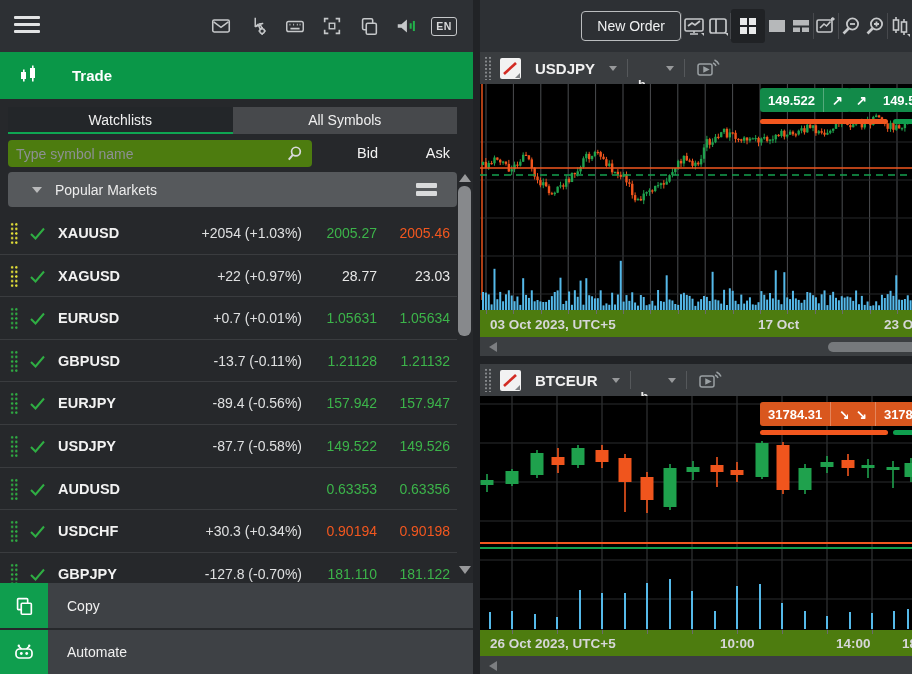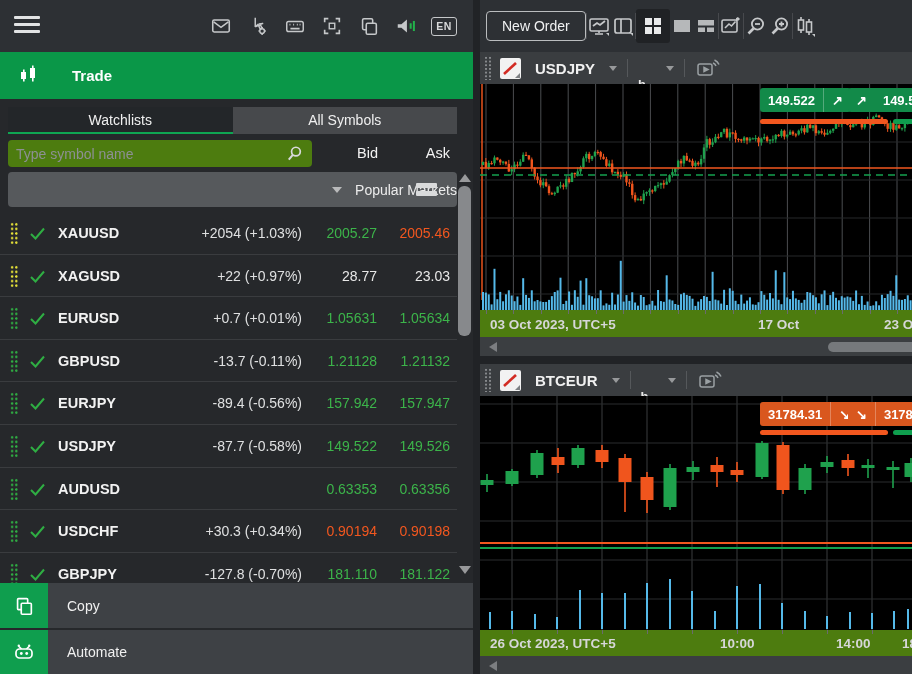--- a/index.html
+++ b/index.html
@@ -6,21 +6,21 @@
   html,body { background:#141517; }
   #app {
     position:relative; width:912px; height:674px; overflow:hidden;
     background:#212326; font-family:"Liberation Sans", sans-serif;
     -webkit-font-smoothing:antialiased; user-select:none;
   }
 
   
   .topbar-left  { position:absolute; left:0; top:0; width:473px; height:52px; background:#2d3034; }
   .topbar-right { position:absolute; left:480px; top:0; width:432px; height:52px; background:#2d3034;
-                  display:flex; align-items:center; padding-left:6px; overflow:hidden; }
+                  display:flex; align-items:center; padding-left:6px; overflow:hidden;justify-content:flex-end; }
   .hamburger { position:absolute; left:14px; top:16px; width:26px; height:20px; cursor:pointer; }
   .hamburger span { display:block; height:3px; margin-bottom:4px; background:#e2e3e4; border-radius:1px; }
   .tb-icons { position:absolute; right:16px; top:0; height:52px; display:flex; align-items:center; gap:13px; }
   .icon24 { width:24px; height:24px; display:flex; align-items:center; justify-content:center; }
   .icon24 svg { display:block; }
   .lang-badge { width:26px; height:19px; border:1.5px solid #c6c8ca; border-radius:3px;
     color:#d8d9da; font-size:10.5px; font-weight:bold; display:flex; align-items:center; justify-content:center; letter-spacing:.5px; }
   .new-order-btn { height:30px; padding:0 15px; background:transparent; border:1px solid #babcbe; border-radius:4px;
     color:#f0f1f2; font-size:14px; font-family:inherit; cursor:pointer; white-space:nowrap; }
   .vsep { width:1px; height:26px; background:#47494d; flex:0 0 auto; }
@@ -35,21 +35,21 @@
   .tab { flex:1; text-align:center; font-size:14px; color:#f0f0f0; line-height:26px; cursor:pointer; }
   .tab.active { background:#232629; border-bottom:2px solid #0fa552; }
   .tab.inactive { background:#47494c; }
   .search-box { position:absolute; left:8px; top:88px; width:304px; height:27px; background:#4d7c0f; border-radius:4px; }
   .search-box input { position:absolute; left:8px; top:0; width:250px; height:27px; background:transparent; border:none; outline:none;
     color:#e8e8e8; caret-color:#fff; font-size:14px; font-family:inherit; }
   .search-box input::placeholder { color:#8d9093; }
   .search-mag { position:absolute; right:8px; top:4px; }
   .col-head { position:absolute; top:88px; height:27px; line-height:27px; font-size:14.5px; font-weight:normal; color:#f2f2f2; width:52px; text-align:right; }
   .group-bar { position:absolute; left:8px; top:120px; width:449px; height:35px; background:#56595c; border-radius:4px;
-    display:flex; align-items:center; cursor:pointer;justify-content:flex-end; }
+    display:flex; align-items:center; cursor:pointer; }
   .group-caret { margin-left:24px; width:0; height:0; border-left:5px solid transparent; border-right:5px solid transparent; border-top:6px solid #b9babb; }
   .group-label { margin-left:13px; font-size:14px; color:#ececec; }
   .group-menu-icon { position:absolute; right:20px; top:11px; width:21px; height:13px; }
   .group-menu-icon i { display:block; height:5px; background:#d9dadb; border-radius:1px; margin-bottom:3px; }
 
   .symbol-rows { position:absolute; left:0; top:160px; width:457px; }
   .srow { position:relative; height:42.6px; border-bottom:1px solid #3a3c3f; cursor:pointer; }
   .srow:last-child { border-bottom:none; }
   .handle { position:absolute; left:10px; top:10px; width:8px; height:23px;
     background-image:radial-gradient(circle, var(--hc) 1.15px, transparent 1.3px); background-size:4.2px 4.6px; cursor:grab; }

